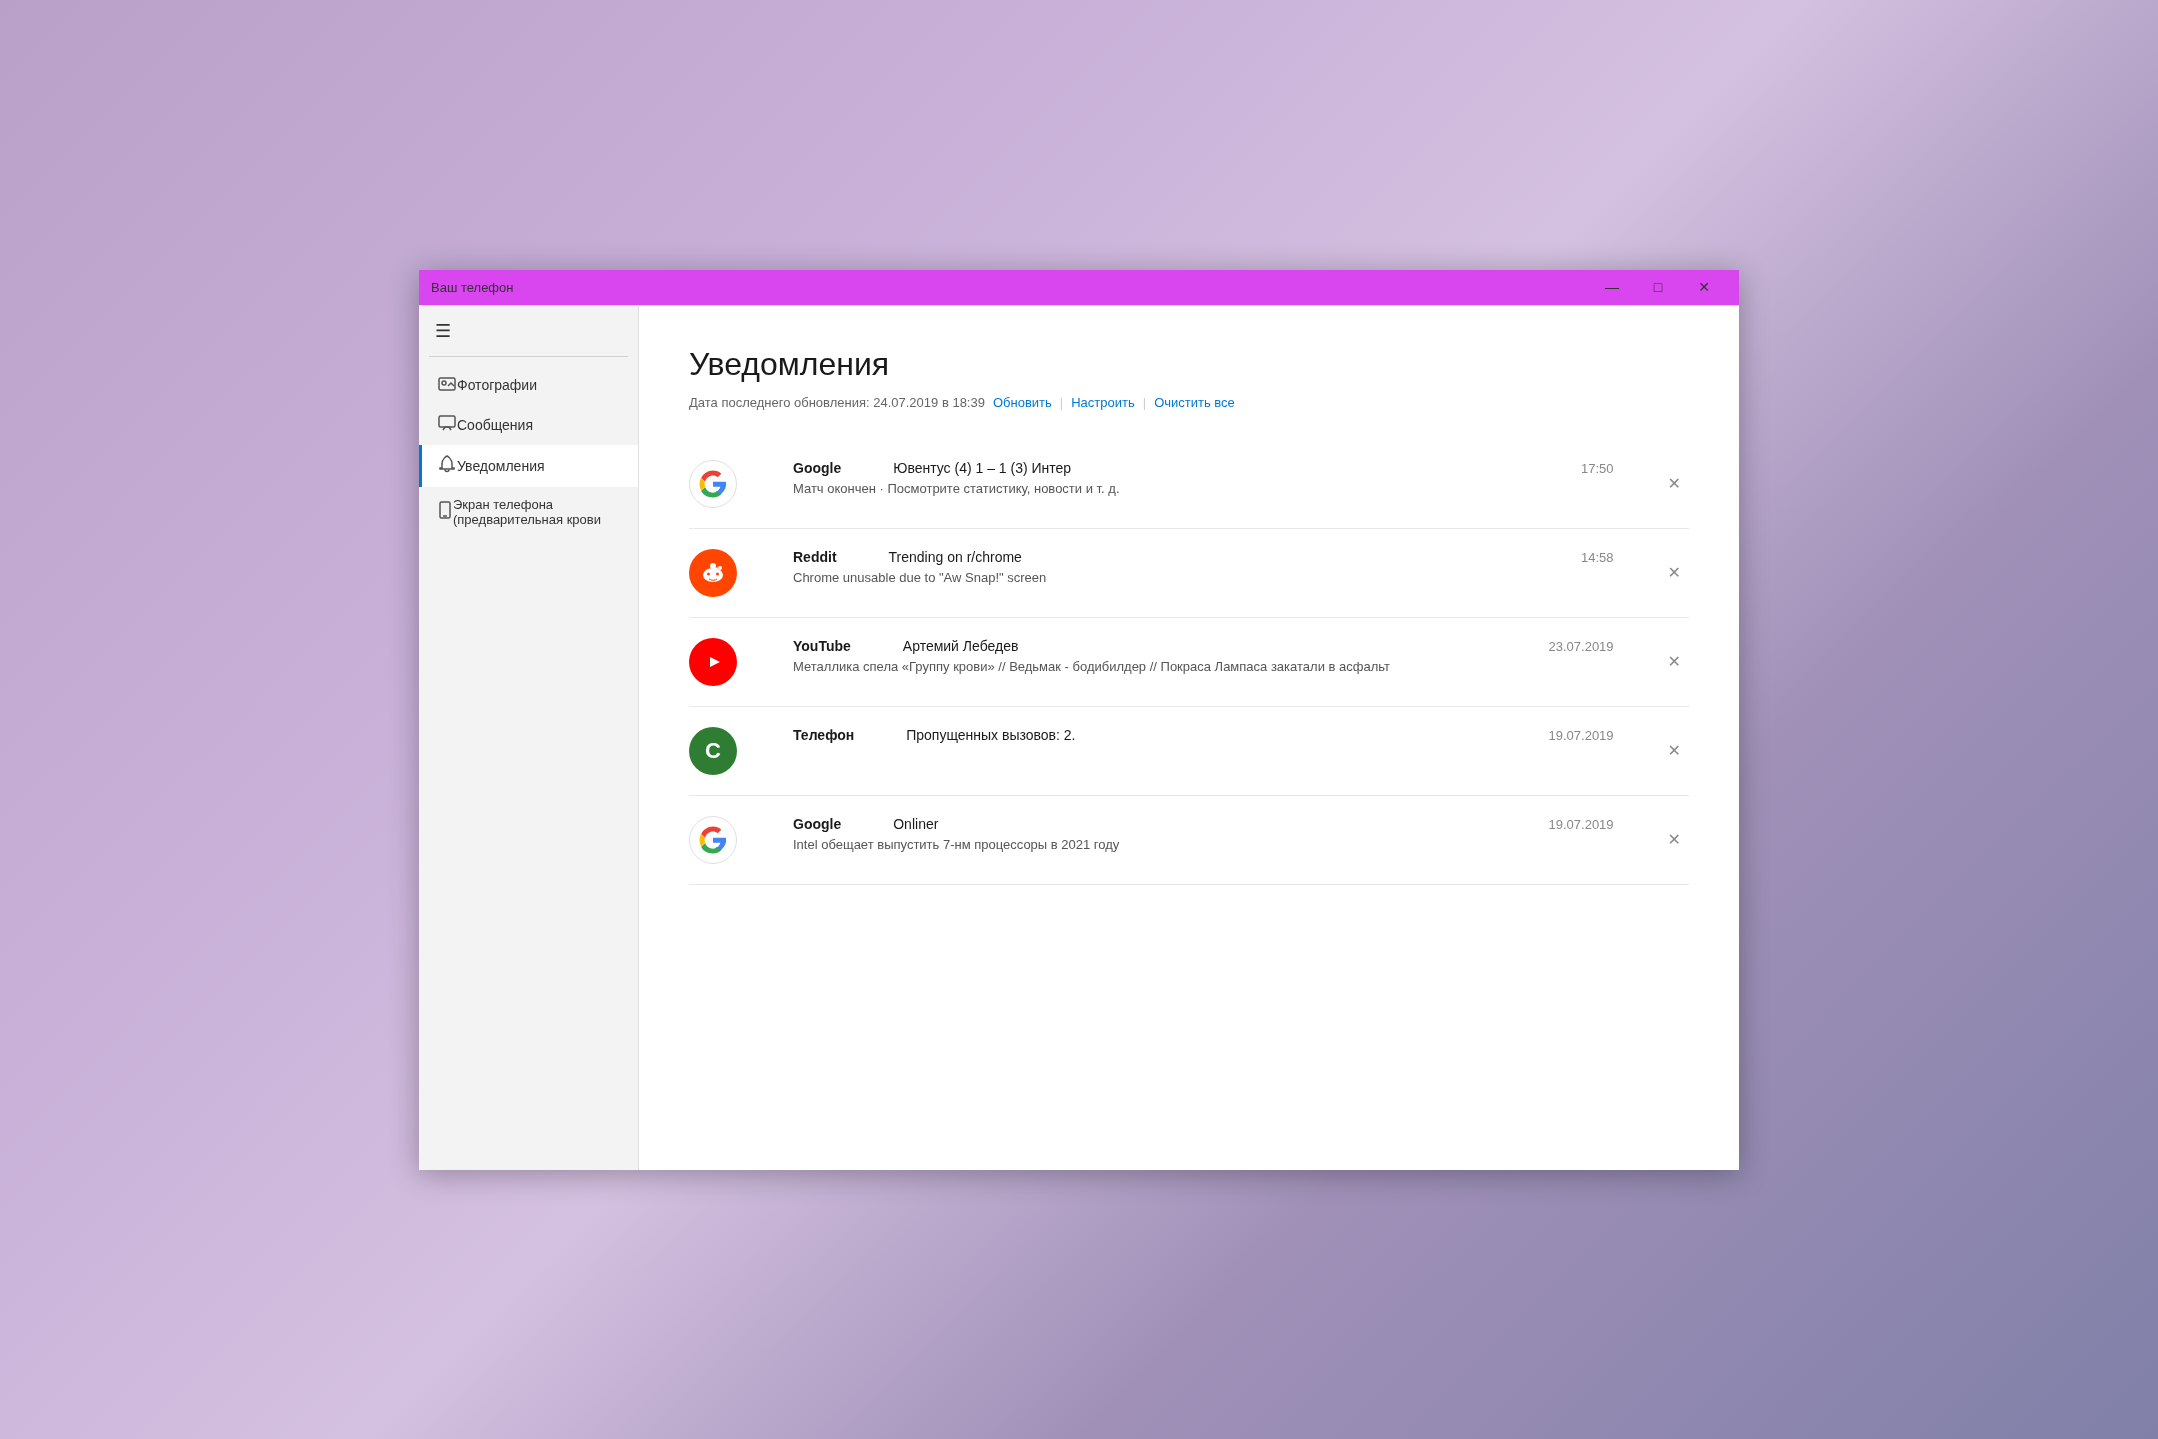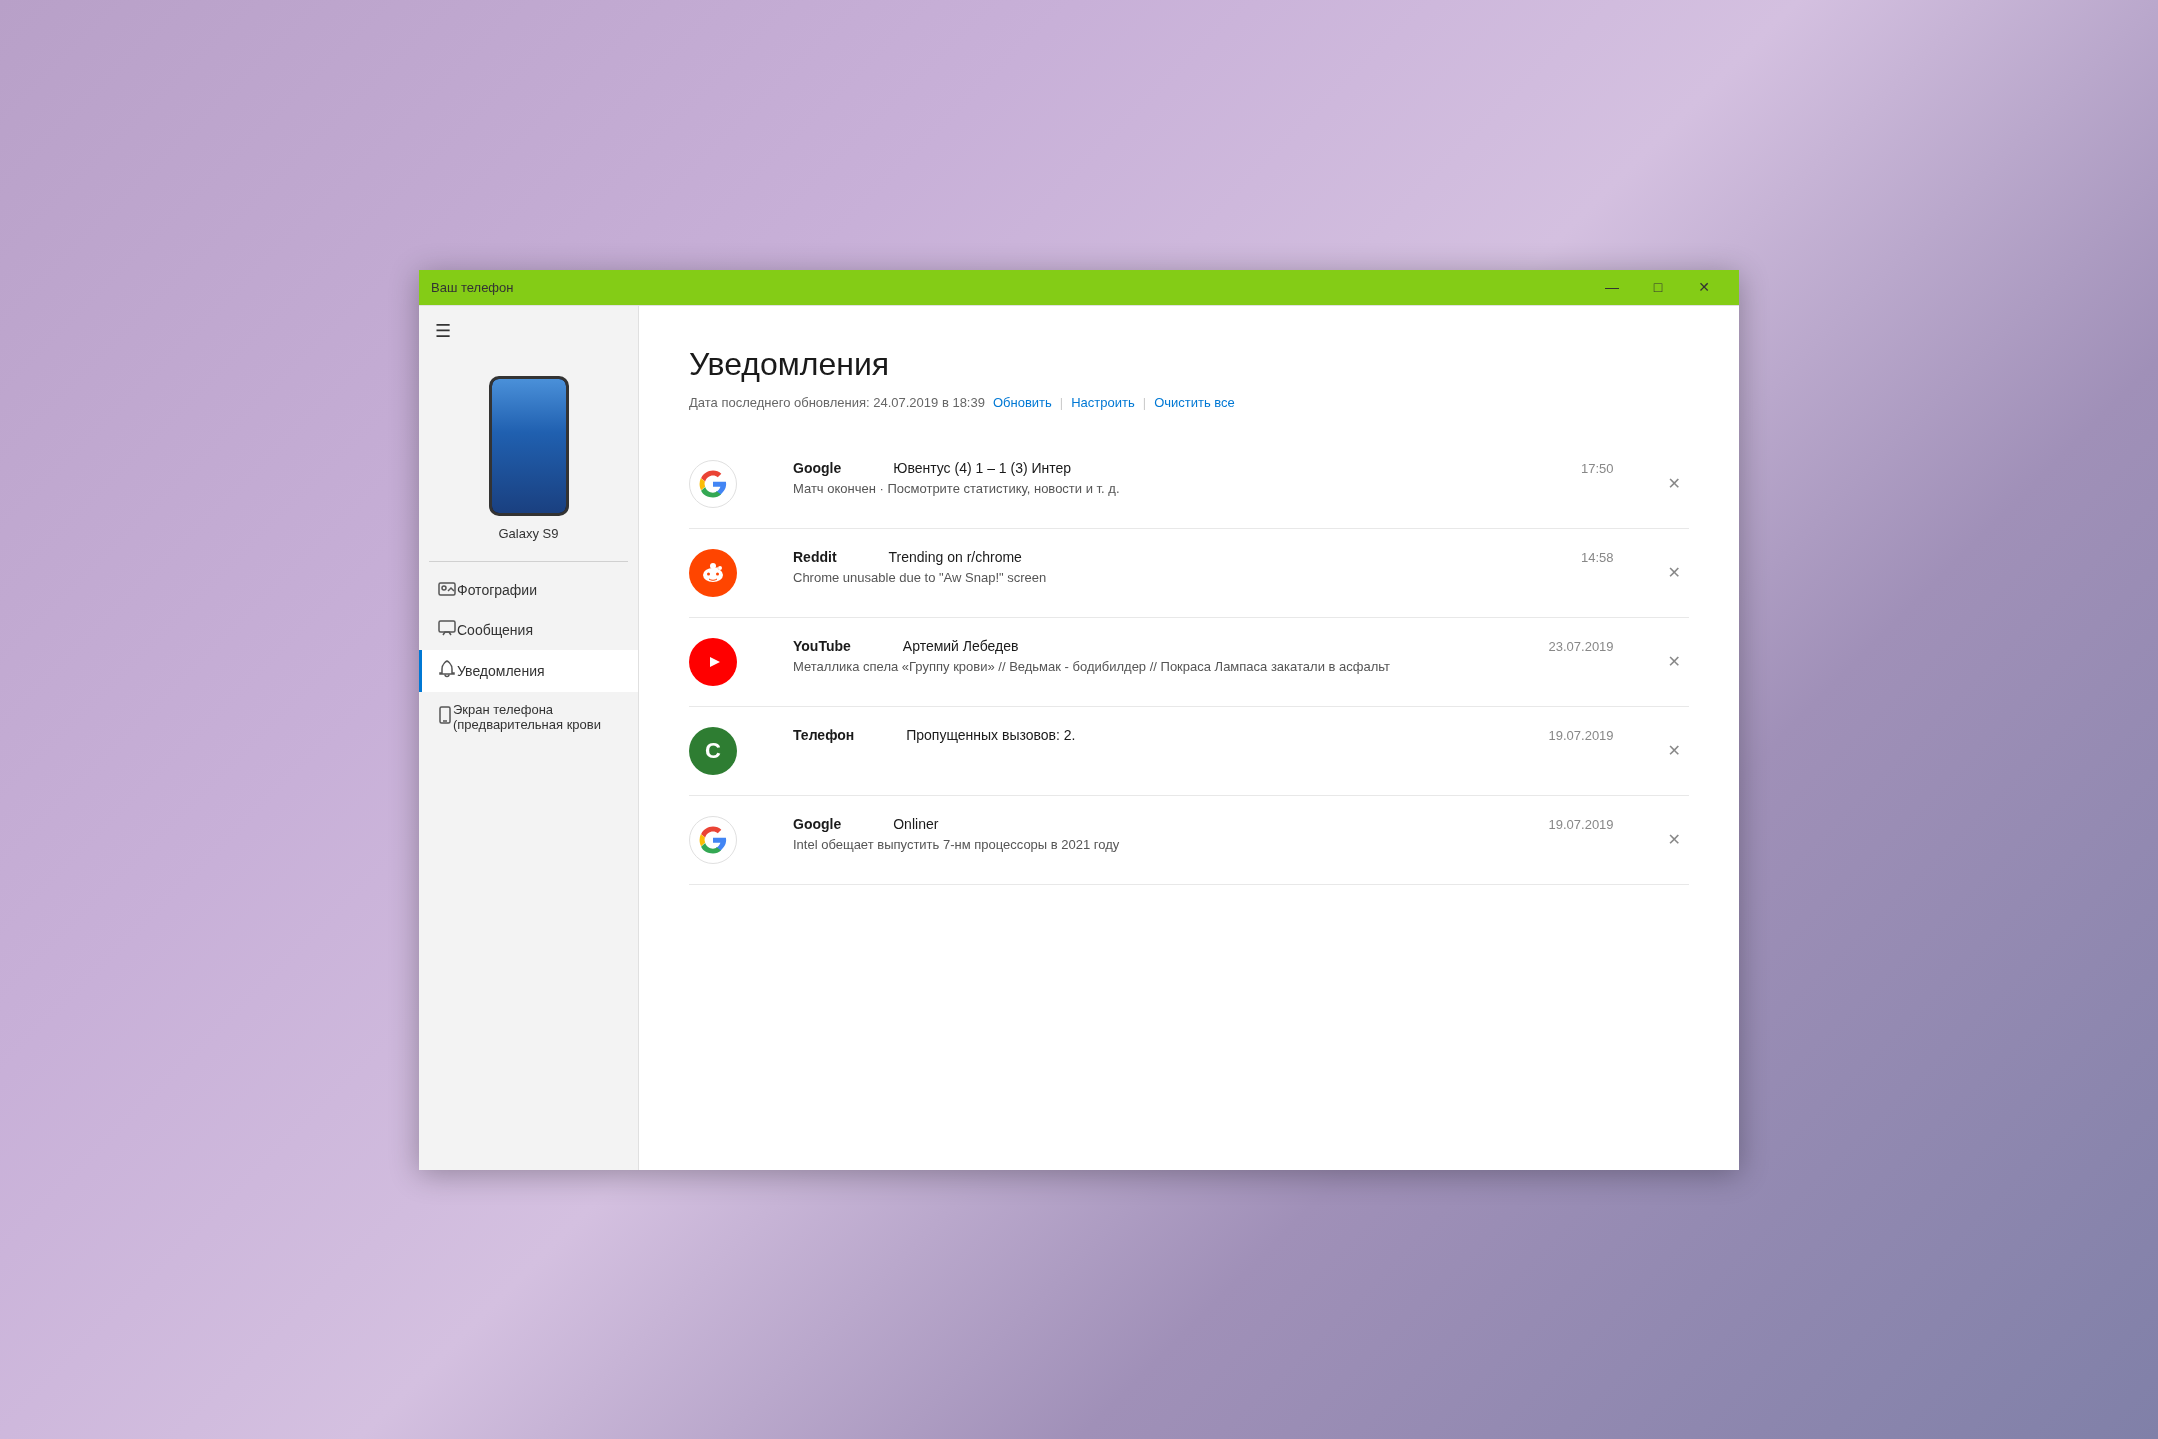--- a/index.html
+++ b/index.html
@@ -18,21 +18,21 @@
       background: #fff;
       box-shadow: 0 4px 30px rgba(0,0,0,0.3);
       display: flex;
       flex-direction: column;
       border-radius: 2px;
     }
     .title-bar {
       display: flex;
       align-items: center;
       justify-content: space-between;
-      background: #84cc16;
+      background: #d946ef;
       padding: 0 12px;
       height: 36px;
       flex-shrink: 0;
       border-bottom: 1px solid #e0e0e0;
     }
     .title-bar-title {
       font-size: 13px;
       color: #333;
     }
     .title-bar-controls {
@@ -276,26 +276,20 @@
       <button class="title-bar-btn close">✕</button>
     </div>
   </div>
 
   <div class="window-body">
 
     <div class="sidebar">
       <div class="sidebar-header">
         <span class="hamburger-icon">☰</span>
       </div>
-      <div class="phone-preview">
-        <div class="phone-image">
-          <div class="phone-screen"></div>
-        </div>
-        <span class="phone-name">Galaxy S9</span>
-      </div>
       <div class="sidebar-divider"></div>
       <nav class="sidebar-nav">
         <div class="sidebar-item">
           <span class="sidebar-icon">
             <svg width="18" height="16" viewBox="0 0 18 16" fill="none" xmlns="http://www.w3.org/2000/svg">
               <rect x="1" y="3" width="16" height="12" rx="1.5" stroke="#555" stroke-width="1.5" fill="none"></rect>
               <circle cx="6" cy="8" r="2" stroke="#555" stroke-width="1.5" fill="none"></circle>
               <path d="M10 11l3-3 3 3" stroke="#555" stroke-width="1.5" fill="none"></path>
             </svg>
           </span>

